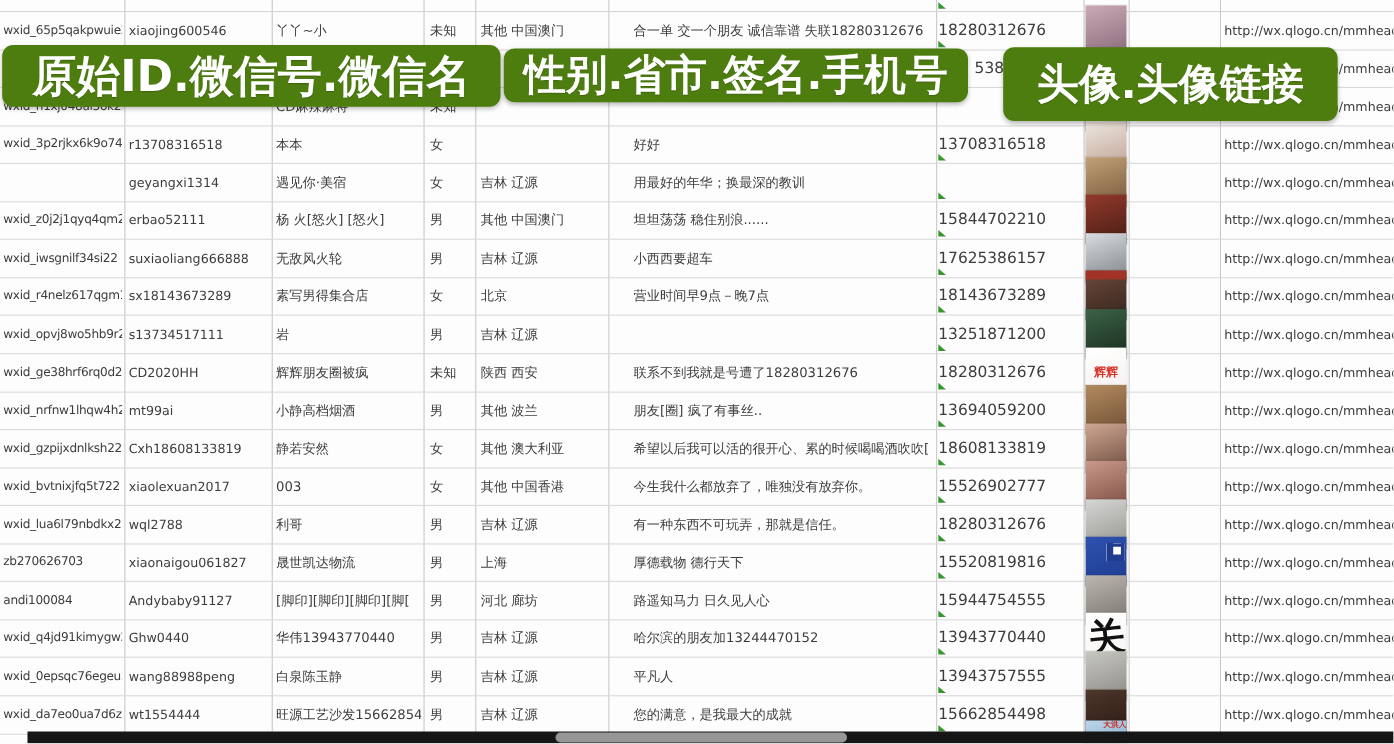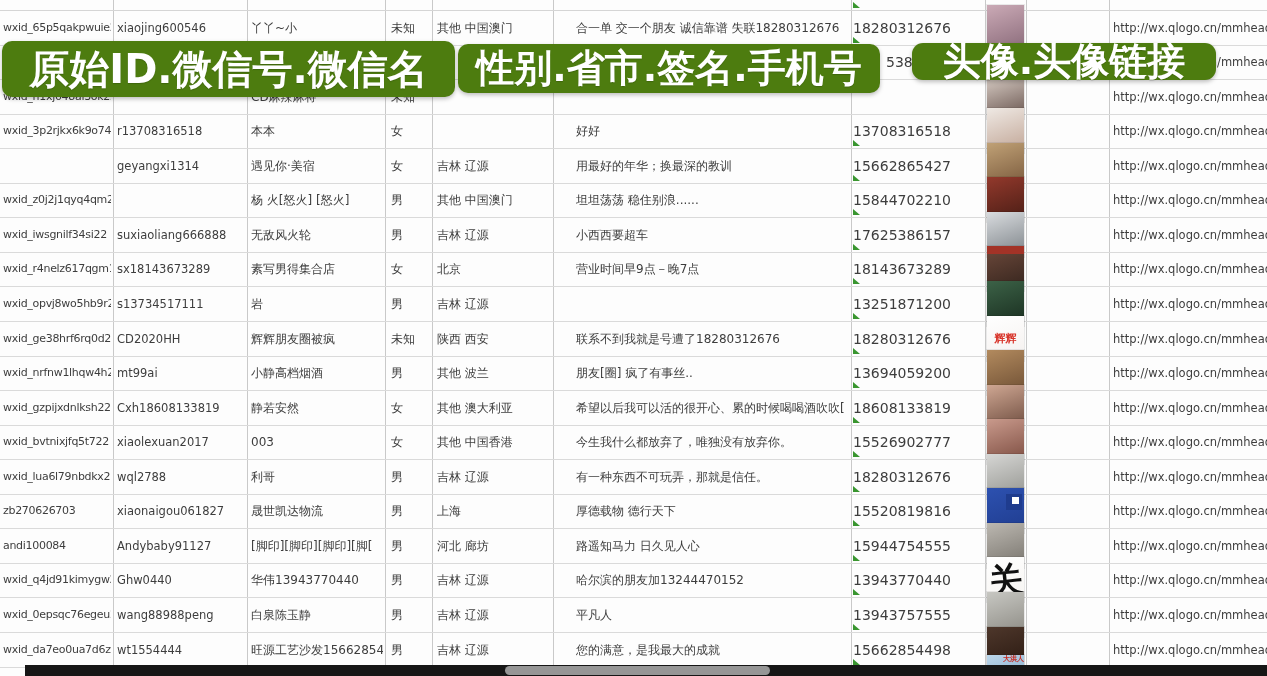--- a/index.html
+++ b/index.html
@@ -34,21 +34,21 @@
   .avatar .band.top{top:0;}
   .avatar .band.bottom{bottom:0;}
   .avatar.qr::after{content:"";position:absolute;right:2px;top:6px;width:16px;height:16px;background:#ffffff;
     box-shadow:inset 3px 3px 0 #1f3c8e, inset -3px -3px 0 #1f3c8e, inset 6px -6px 0 #1f3c8e;}
   
   .banner{position:absolute;background:#4d7c0f;color:#ffffff;font-weight:bold;z-index:10;
     display:flex;align-items:center;justify-content:center;border-radius:10px;
     box-shadow:0 2px 4px rgba(0,0,0,.25);text-shadow:0 1px 1px rgba(0,0,0,.18);white-space:nowrap;}
   .banner.b-left{left:2px;top:41px;width:453px;height:56px;font-size:40px;}
   .banner.b-middle{left:458px;top:44px;width:422px;height:49px;font-size:38px;}
-  .banner.b-right{left:912px;top:43px;width:304px;height:37px;font-size:38px;border-radius:11px;}
+  .banner.b-right{left:912px;top:43px;width:304px;height:67px;font-size:38px;}
   
   .bottom-bar{position:absolute;left:25px;right:0;bottom:0;height:11px;background:#161616;z-index:20;}
   .bottom-thumb{position:absolute;left:480px;top:1px;width:265px;height:9px;background:#969696;border-radius:5px;}
   
   .partial-avatar{position:absolute;left:987px;top:655px;width:37px;height:21px;z-index:3;
     background:linear-gradient(160deg,#bcd6ea,#8fb4d2);display:flex;align-items:flex-start;justify-content:flex-end;
     box-shadow:0 0 0 1px rgba(0,0,0,.08);}
   .partial-avatar span{color:#c62a20;font-size:7px;font-weight:bold;line-height:9px;}
   .topmarker{position:absolute;left:853px;top:2px;width:0;height:0;
     border-top:6px solid transparent;border-left:7px solid #39952f;z-index:2;}
@@ -117,27 +117,27 @@
       <div class="marker"></div>
       <div class="avatar" style="background: linear-gradient(160deg, rgb(239, 233, 228), rgb(192, 164, 148));"></div>
       <div class="cell c-url">http://wx.qlogo.cn/mmhead</div>
     </div>
       <div class="row" style="top: 148.8px;">
       <div class="cell c-wx">geyangxi1314</div>
       <div class="cell c-name">遇见你·美宿</div>
       <div class="cell c-gender">女</div>
       <div class="cell c-region">吉林 辽源</div>
       <div class="cell c-sig">用最好的年华；换最深的教训</div>
-      <div class="cell c-phone">15662865427</div>
       <div class="marker"></div>
       <div class="avatar" style="background: linear-gradient(160deg, rgb(192, 161, 118), rgb(119, 87, 58));"></div>
       <div class="cell c-url">http://wx.qlogo.cn/mmhead</div>
     </div>
       <div class="row" style="top: 183.35px;">
       <div class="cell c-wxid">wxid_z0j2j1qyq4qm22</div>
+      <div class="cell c-wx">erbao52111</div>
       <div class="cell c-name">杨 火[怒火] [怒火]</div>
       <div class="cell c-gender">男</div>
       <div class="cell c-region">其他 中国澳门</div>
       <div class="cell c-sig">坦坦荡荡 稳住别浪......</div>
       <div class="cell c-phone">15844702210</div>
       <div class="marker"></div>
       <div class="avatar" style="background: linear-gradient(160deg, rgb(147, 57, 44), rgb(71, 28, 20));"></div>
       <div class="cell c-url">http://wx.qlogo.cn/mmhead</div>
     </div>
       <div class="row" style="top: 217.9px;">

